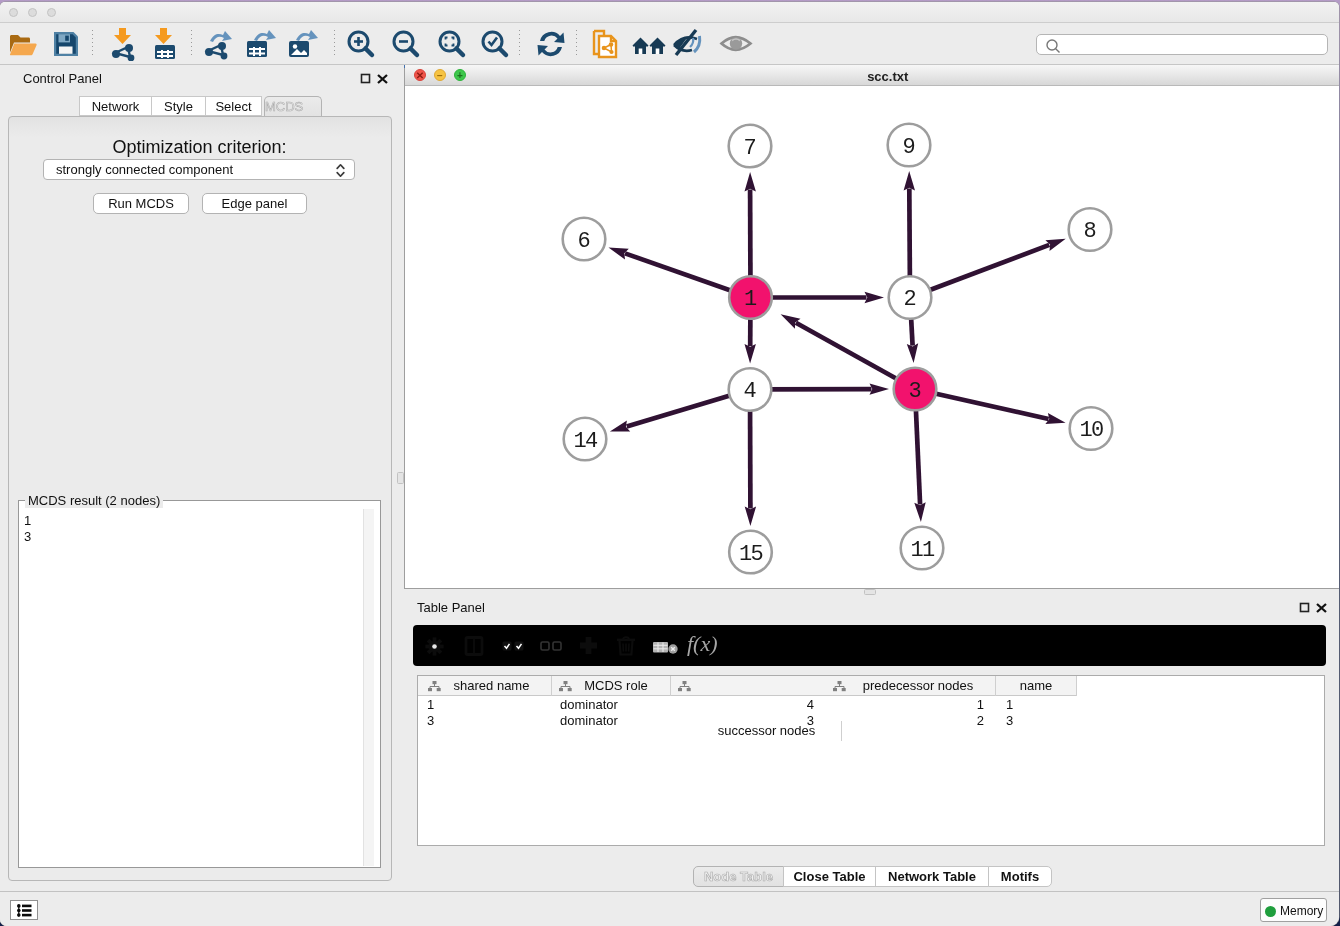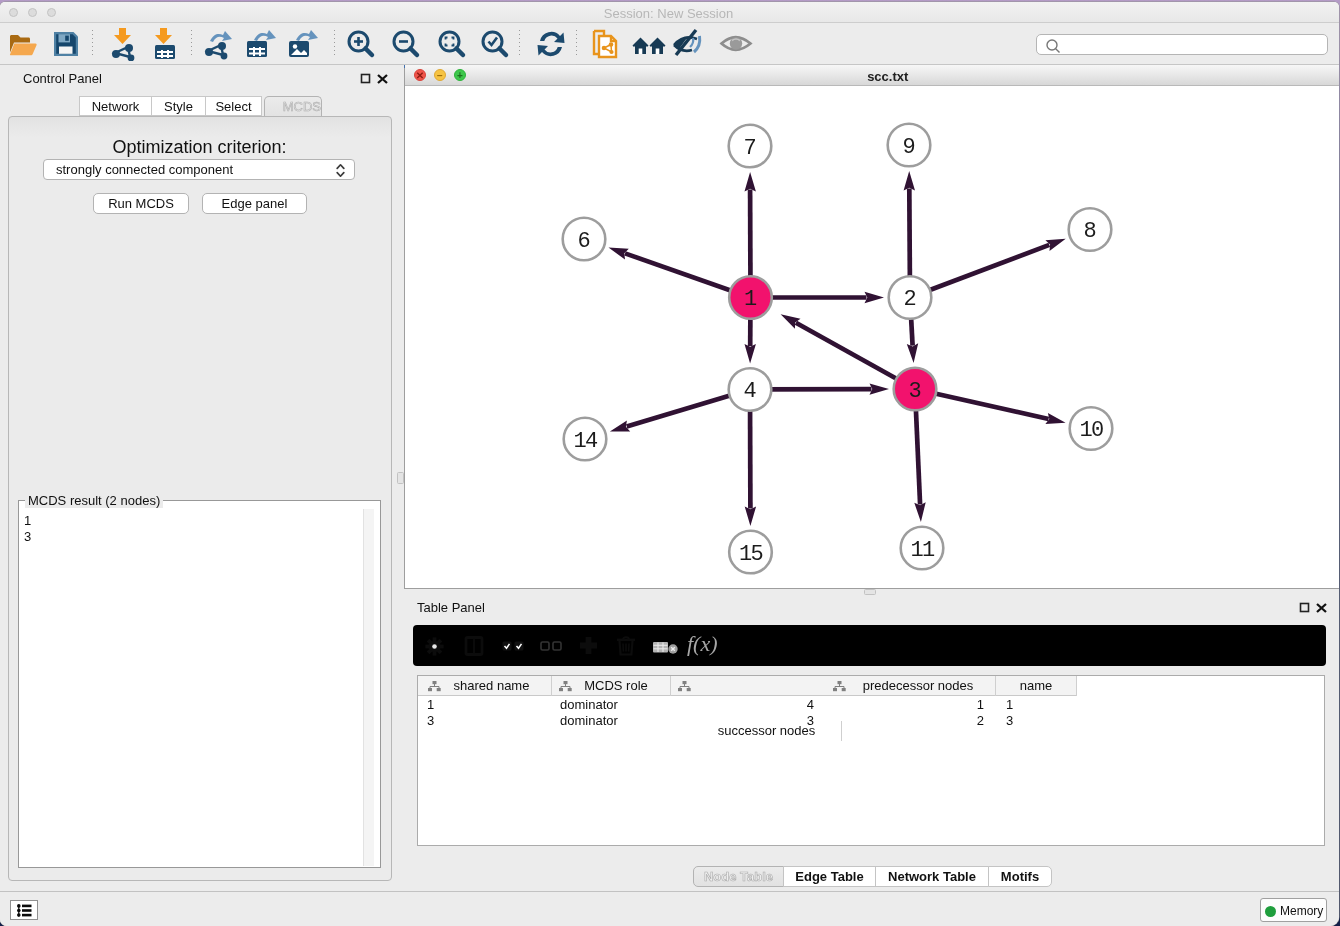--- a/index.html
+++ b/index.html
@@ -10,21 +10,21 @@
 .titlebar { position:absolute; left:0; top:0; width:100%; height:21px; background:linear-gradient(#f2f2f2,#e8e8e8); border-bottom:1px solid #cdcdcd; }
 .tl { position:absolute; top:5.5px; width:9.6px; height:9.6px; border-radius:50%; background:#dcdcdc; border:1px solid #c3c3c3; }
 .title-txt { position:absolute; top:4px; left:0; width:1337px; text-align:center; font-size:13px; color:#b7b7b7; }
 .toolbar { position:absolute; left:0; top:21px; width:100%; height:42px; background:#ececec; border-bottom:1px solid #c6c6c6; }
 .sep { position:absolute; top:7px; height:28px; width:1px; background-image:linear-gradient(#9a9a9a 30%, rgba(0,0,0,0) 0%); background-size:1px 4px; }
 .ticon { position:absolute; top:4px; width:34px; height:34px; }
 .searchbox { position:absolute; left:1036px; top:10.5px; width:292px; height:21px; background:#fff; border:1px solid #b5b5b5; border-radius:5px; }
 
 .cp-head { position:absolute; left:23px; top:71px; font-size:13px; color:#111; }
 .tab { position:absolute; top:96px; height:20px; background:#fff; border:1px solid #c8c8c8; font-size:13px; color:#111; text-align:center; line-height:19px; }
-.mcds-tab { position:absolute; top:96px; height:21px; background:linear-gradient(#ebebeb,#e2e2e2); border:1px solid #b3b3b3; border-bottom:none; border-radius:5px 5px 0 0; font-size:13px; color:#f0f0f0; -webkit-text-stroke:0.6px #ababab; text-align:right; line-height:20px; }
+.mcds-tab { position:absolute; top:96px; height:21px; background:linear-gradient(#ebebeb,#e2e2e2); border:1px solid #b3b3b3; border-bottom:none; border-radius:5px 5px 0 0; font-size:13px; color:#f0f0f0; -webkit-text-stroke:0.6px #ababab; text-align:left; line-height:20px; }
 .cp-panel { position:absolute; left:8px; top:116px; width:384px; height:765px; background:linear-gradient(#e2e2e2 0px,#ebebeb 20px); border:1px solid #b7b7b7; border-radius:4px; }
 .cp-label { position:absolute; left:0; top:137px; width:399px; text-align:center; font-size:18px; color:#111; }
 .dropdown { position:absolute; left:43px; top:159px; width:312px; height:21px; background:#fff; border:1px solid #b3b3b3; border-radius:4px; font-size:13px; color:#111; line-height:19px; padding-left:12px; }
 .btn { position:absolute; top:193px; height:21px; background:#fff; border:1px solid #b3b3b3; border-radius:5px; font-size:13px; color:#111; text-align:center; line-height:19px; }
 .mcds-box { position:absolute; left:18px; top:500px; width:363px; height:368px; border:1px solid #989898; background:#fff; }
 .mcds-lbl { position:absolute; left:25px; top:493px; background:#ebebeb; padding:0 3px; font-size:13px; color:#111; }
 .mcds-scroll { position:absolute; right:6px; top:8px; width:11px; height:357px; background:#f4f4f4; border-left:1px solid #e2e2e2; }
 
 .vsplit-handle { position:absolute; left:397px; top:472px; width:7px; height:12px; background:#e4e4e4; border:1px solid #c2c2c2; border-radius:1.5px; }
 .hsplit-handle { position:absolute; left:864px; top:589px; width:12px; height:6px; background:#e4e4e4; border:1px solid #c2c2c2; border-radius:1.5px; }
@@ -44,21 +44,20 @@
 .statusbar { position:absolute; left:0; top:891px; width:100%; height:35px; background:#ececec; border-top:1px solid #c2c2c2; }
 svg text { font-family:"Liberation Mono",monospace; font-size:22px; fill:#1c1c1c; text-anchor:middle; }
 </style>
 </head>
 <body>
 <div class="win"></div>
 <div class="titlebar abs" style="left:0px; top:2px; width:1338.5px; border-radius:5px 5px 0 0;">
   <div class="tl" style="left:8.5px;"></div>
   <div class="tl" style="left:27.5px;"></div>
   <div class="tl" style="left:46.5px;"></div>
-  <div class="title-txt">Session: New Session</div>
 </div>
 <div class="toolbar abs" style="left:0px; top:23px; width:1338.5px;">
   <svg class="ticon" style="left:6px" viewBox="0 0 34 34">
       <path d="M4 9.5 C4 8.7 4.6 8 5.5 8 h6.5 l2.5 2.5 h8 c1 0 1.5 0.7 1.5 1.5 v3.5 h-16 l-4 10 z" fill="#a96a12"></path>
       <path d="M4 27.5 L8.3 16.5 h21.2 c1 0 1.4 0.8 1 1.7 L26.7 27 c-0.3 0.8 -1 1.3 -1.8 1.3 H5 c-0.8 0 -1.3 -0.6 -1 -0.8 z" fill="#f5a84e"></path>
     </svg>
   <svg class="ticon" style="left:49px" viewBox="0 0 34 34">
       <path d="M5 5 h19.5 L29 9.5 V29 H5 Z" fill="#4f81a4"></path>
       <path d="M7.2 7.2 h16.4 L26.8 10.4 V26.8 H7.2 Z" fill="#15466c"></path>
       <rect x="9.5" y="7.2" width="11.5" height="8.2" fill="#7fa8c4"></rect>
@@ -397,21 +396,21 @@
   <div class="td" style="left:253px; top:21px; width:143px; text-align:right;">4</div>
   <div class="td" style="left:413px; top:21px; width:153px; text-align:right;">1</div>
   <div class="td" style="left:588px; top:21px;">1</div>
   <div class="td" style="left:9px; top:37px;">3</div>
   <div class="td" style="left:142px; top:37px;">dominator</div>
   <div class="td" style="left:253px; top:37px; width:143px; text-align:right;">3</div>
   <div class="td" style="left:413px; top:37px; width:153px; text-align:right;">2</div>
   <div class="td" style="left:588px; top:37px;">3</div>
 </div>
 <div class="btab" style="left:693px; width:91px; background:linear-gradient(#ebebeb,#e2e2e2); color:#f0f0f0; -webkit-text-stroke:0.6px #ababab; border-color:#b3b3b3; border-radius:5px 0 0 5px;">Node Table</div>
-<div class="btab" style="left:783px; width:93px;">Edge Table</div>
+<div class="btab" style="left:783px; width:93px;">Close Table</div>
 <div class="btab" style="left:875px; width:114px;">Network Table</div>
 <div class="btab" style="left:988px; width:64px; border-radius:0 5px 5px 0;">Motifs</div>
 <div class="statusbar abs" style="left:0px; width:1338.5px; border-radius:0 0 9px 7px;">
   <div class="abs" style="left:10px; top:8px; width:28px; height:20px; background:#fff; border:1px solid #909090;">
     <svg class="abs" style="left:5.5px; top:3px" width="15" height="13" viewBox="0 0 15 13">
         <g fill="#0a0a0a">
           <line x1="1.8" y1="2" x2="1.8" y2="11" stroke="#0a0a0a" stroke-width="1.2"></line>
           <circle cx="1.8" cy="1.9" r="1.8"></circle>
           <circle cx="1.8" cy="6.5" r="1.8"></circle>
           <circle cx="1.8" cy="11.1" r="1.8"></circle>

